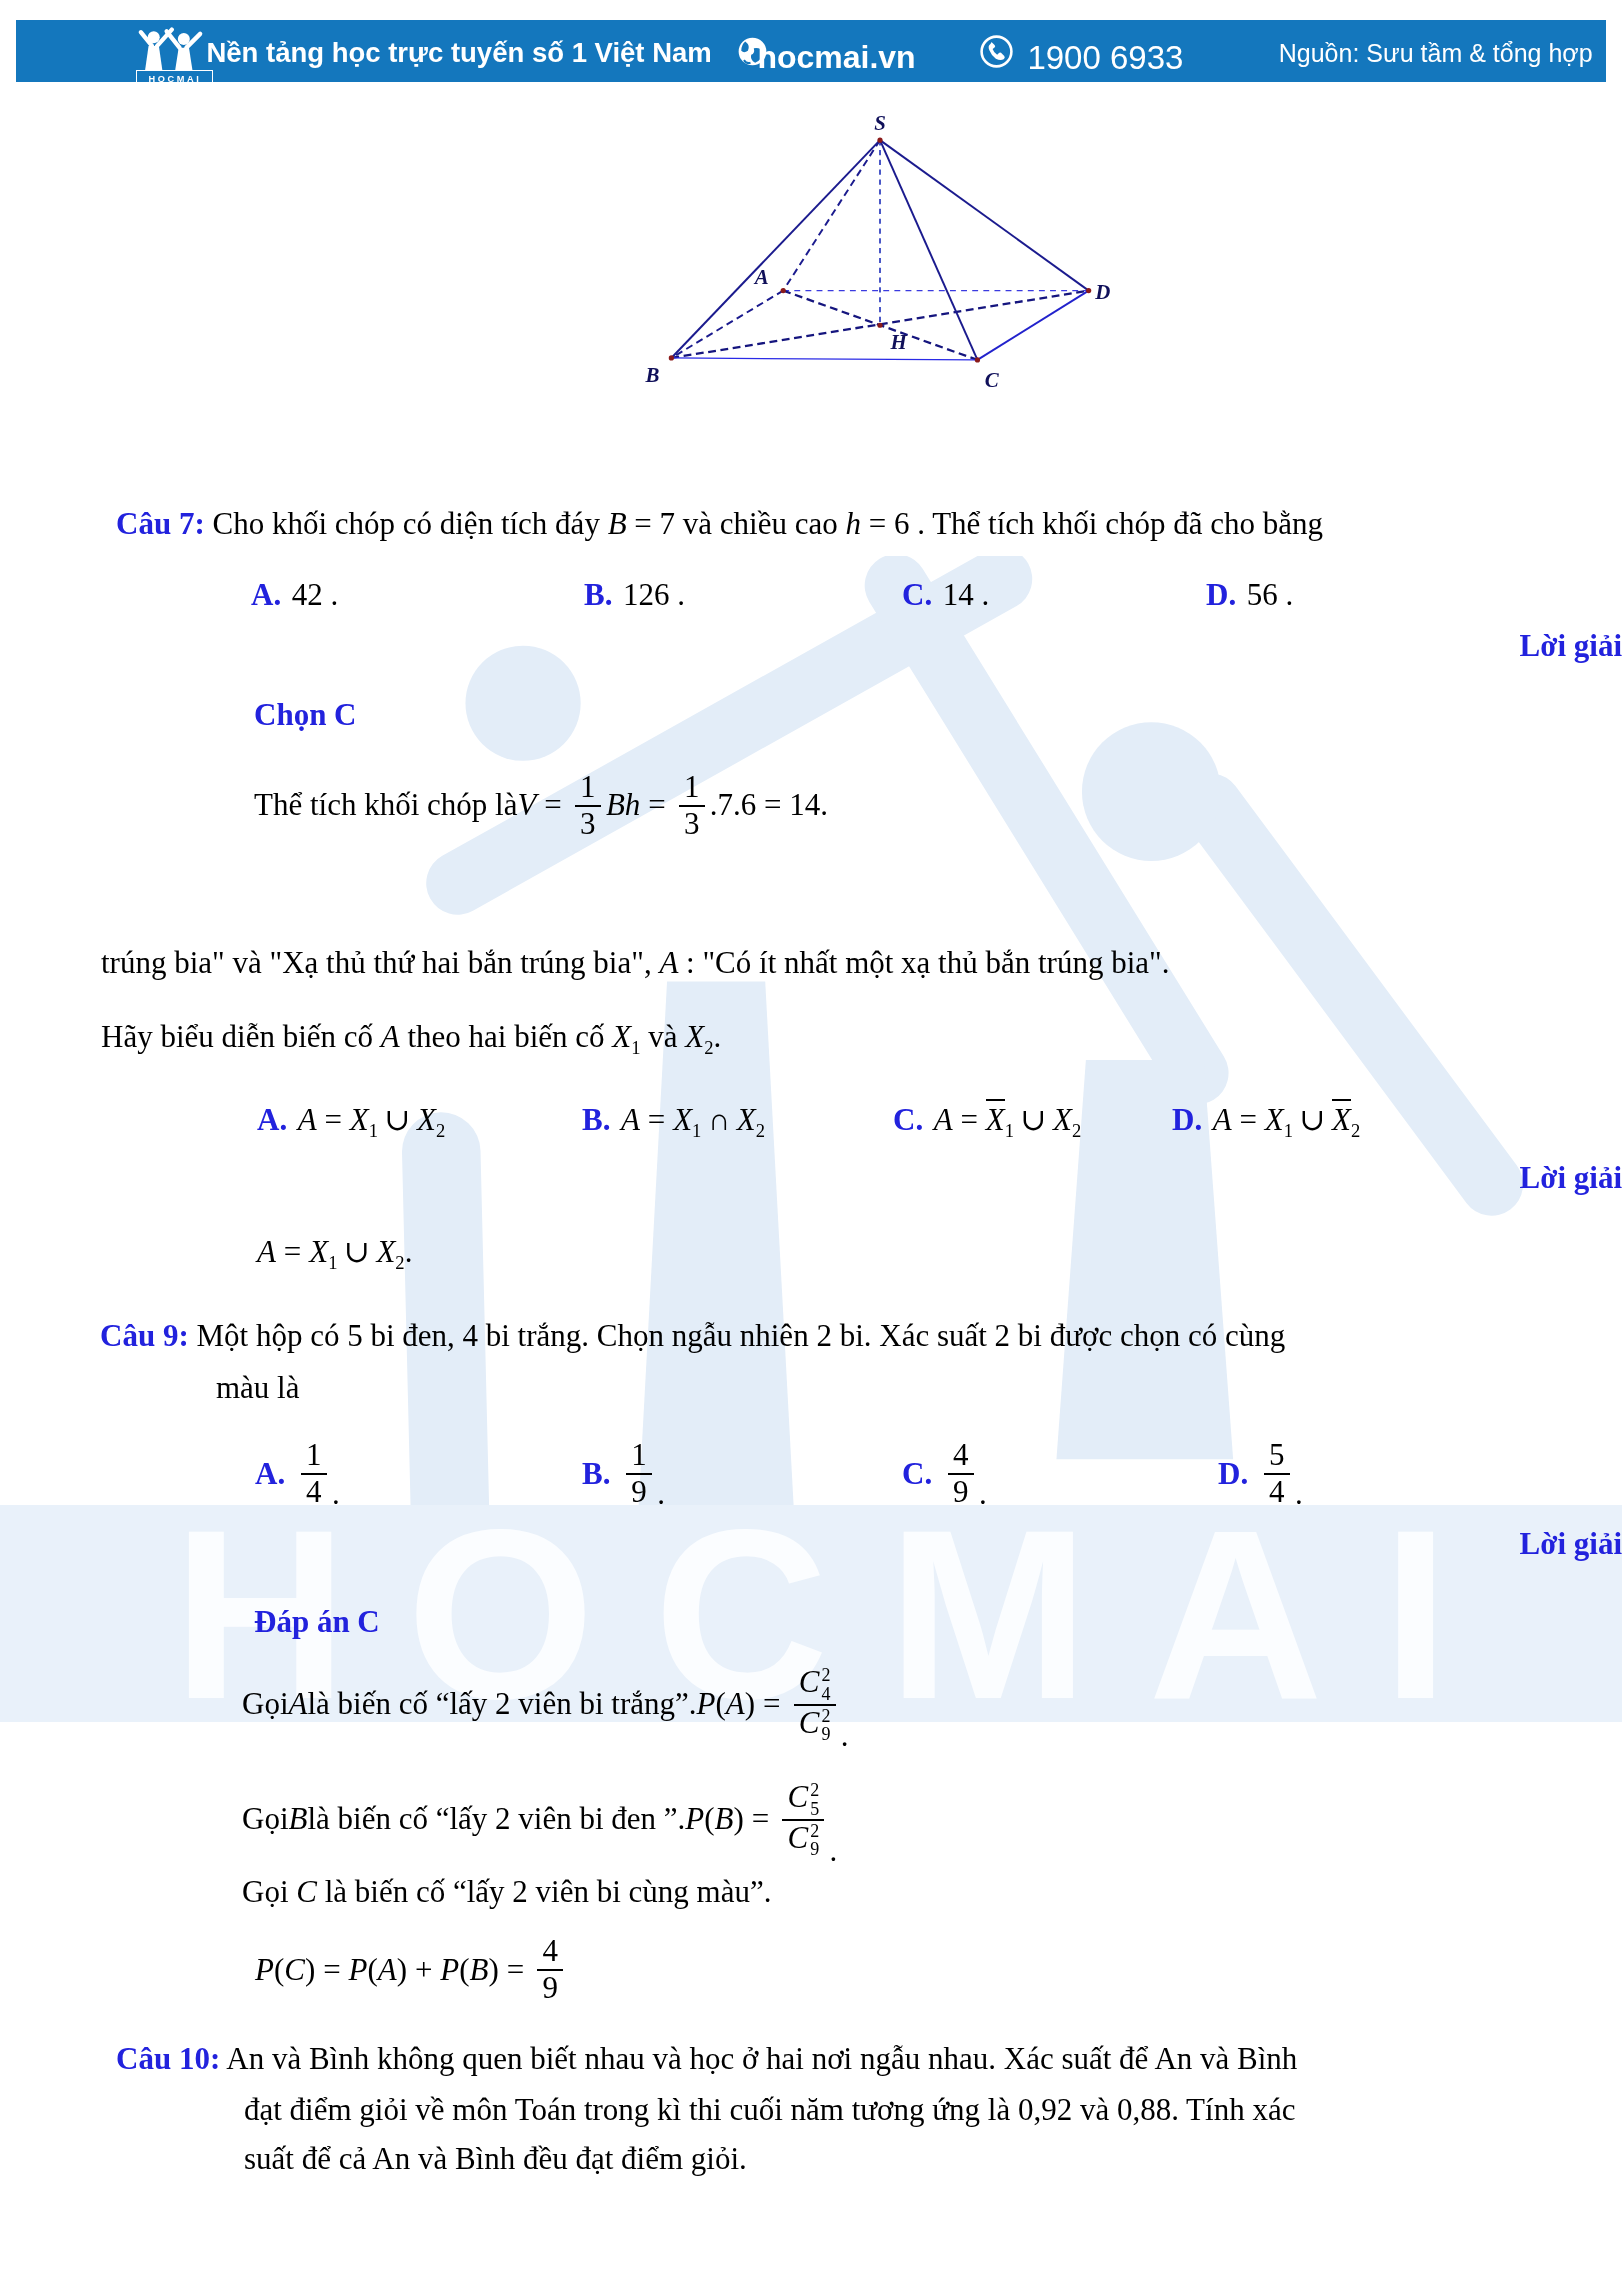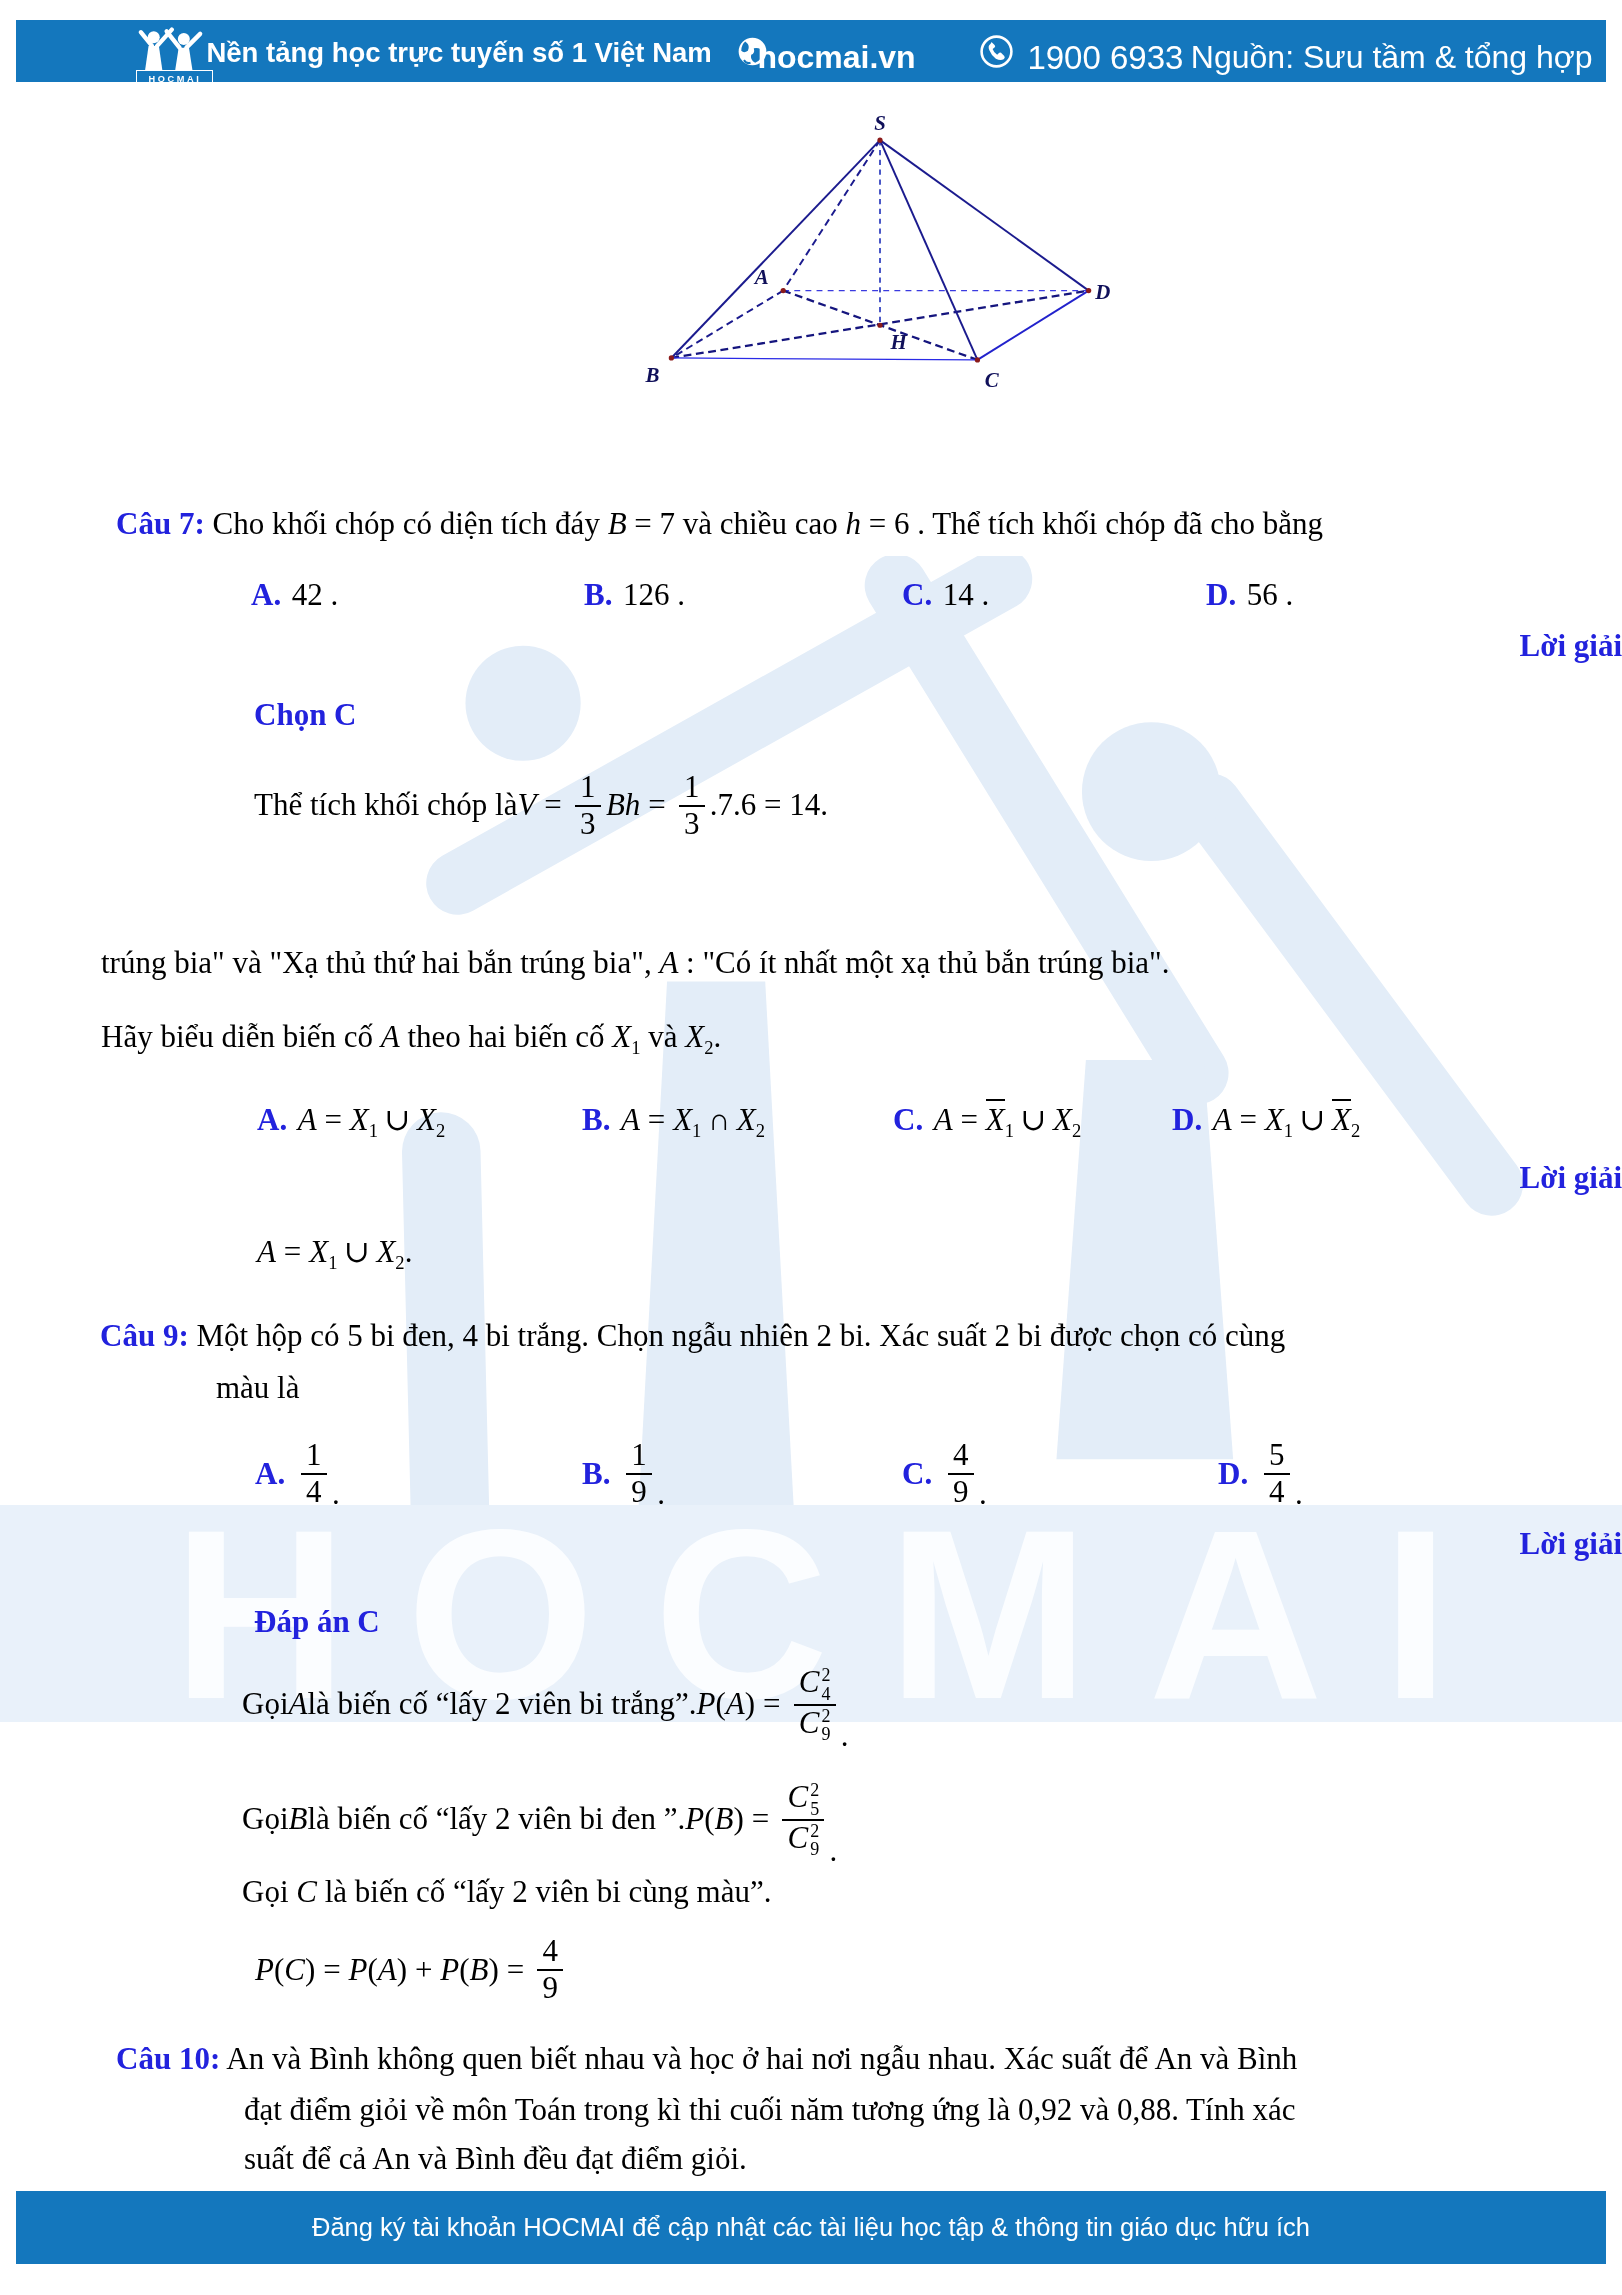--- a/index.html
+++ b/index.html
@@ -6,21 +6,21 @@
   .page{position:relative;width:1622px;height:2295px;background:#ffffff;overflow:hidden;
         font-family:"Liberation Serif","DejaVu Serif",serif;color:#000;}
   
   .bar{position:absolute;left:16.4px;right:16.4px;background:#1477bd;}
   .bar.header{top:19.6px;height:62px;}
   .bar.footer{top:2191px;height:73px;display:flex;align-items:center;justify-content:center;}
   .hitem{position:absolute;color:#fff;font-family:"Liberation Sans","DejaVu Sans",sans-serif;white-space:nowrap;}
   .tagline{left:190px;top:17px;font-size:27.5px;font-weight:bold;}
   .hsite{left:741px;top:19.6px;font-size:32px;font-weight:bold;}
   .hphone{left:1011px;top:19.6px;font-size:33px;}
-  .hsource{right:13px;top:19.6px;font-size:32px;}
+  .hsource{right:13px;top:19.6px;font-size:25px;}
   .logo-box{position:absolute;left:120px;top:50px;width:75px;height:17px;border:1.3px solid #fff;
             display:flex;align-items:center;justify-content:center;}
   .logo-box span{color:#fff;font-family:"Liberation Sans",sans-serif;font-size:9.2px;font-weight:bold;letter-spacing:2.6px;}
   .footer-text{color:#fff;font-family:"Liberation Sans","DejaVu Sans",sans-serif;font-size:25.5px;}
   
   .wm-logo{position:absolute;left:366px;top:556px;}
   .wm-band{position:absolute;left:0;right:0;top:1505px;height:217px;background:#e9f1fa;
            display:flex;align-items:center;justify-content:center;overflow:hidden;}
   .wm-band span{font-family:"Liberation Sans","DejaVu Sans",sans-serif;font-weight:bold;
                 font-size:242px;letter-spacing:59px;margin-right:-59px;color:#fbfdff;line-height:1;}
@@ -298,18 +298,15 @@
       </span>
   </div>
 
   <div class="line" style="left:116px;top:2040px">
     <span class="blue">Câu 10:</span>
     <span>An và Bình không quen biết nhau và học ở hai nơi ngẫu nhau. Xác suất để An và Bình</span>
   </div>
   <div class="line" style="left:244px;top:2091px">đạt điểm giỏi về môn Toán trong kì thi cuối năm tương ứng là 0,92 và 0,88. Tính xác</div>
   <div class="line" style="left:244px;top:2140px">suất để cả An và Bình đều đạt điểm giỏi.</div>
 
-  <div class="bar footer">
-    <span class="footer-text">Đăng ký tài khoản HOCMAI để cập nhật các tài liệu học tập &amp; thông tin giáo dục hữu ích</span>
-  </div>
 
 </div>
 
 
 </body></html>

